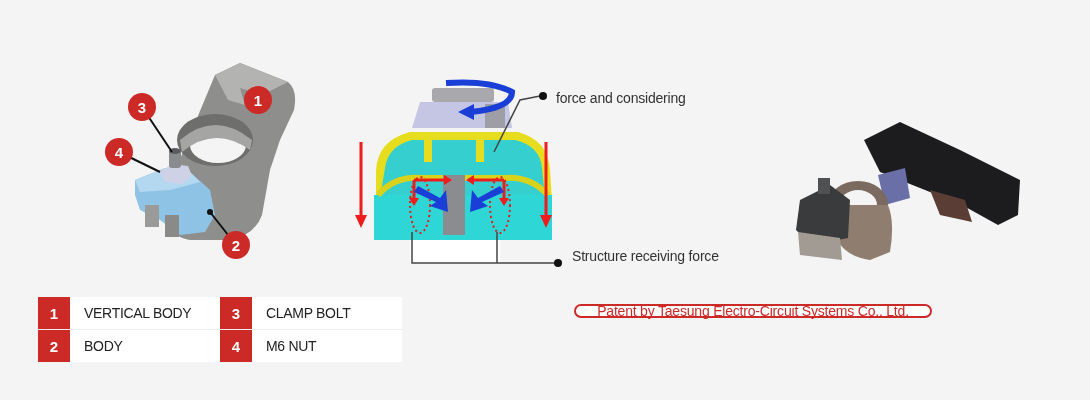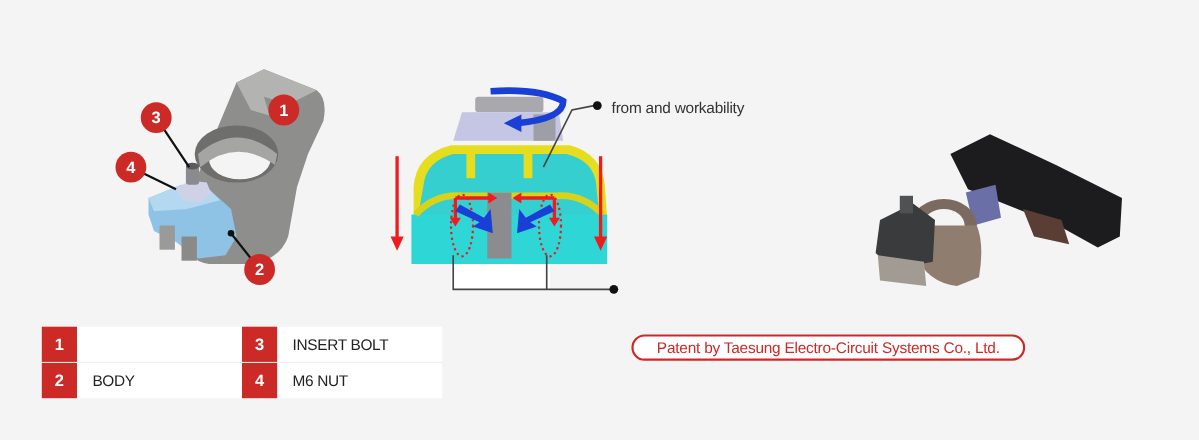--- a/index.html
+++ b/index.html
@@ -13,21 +13,21 @@
   .legend { position:absolute; left:38px; top:297px; width:364px; }
   .legend-row { display:flex; height:32px; border-bottom:1px solid #ececec; }
   .legend-row:last-child { border-bottom:none; }
   .legend-cell { display:flex; width:182px; background:#fff; align-items:center; }
   .legend-num { width:32px; height:32px; background:#cc2a27; color:#fff; font-weight:bold;
     font-size:15px; display:flex; align-items:center; justify-content:center; }
   .legend-label { padding-left:14px; font-size:14px; color:#222; letter-spacing:-0.3px; }
 
   .callout { position:absolute; font-size:14px; line-height:20px; color:#333; letter-spacing:-0.2px; }
 
-  .patent { position:absolute; left:574px; top:304px; width:358px; height:24px; box-sizing:border-box;
+  .patent { position:absolute; left:574px; top:304px; width:358px; height:14px; box-sizing:border-box;
     border:2px solid #cc2a27; border-radius:16px; color:#cc2a27; font-size:14px;
     display:flex; align-items:center; justify-content:center; background:#fff; letter-spacing:-0.2px; }
 </style>
 </head>
 <body>
 
 <svg class="fig" width="1090" height="400">
 
   <g>
     <path d="M215 75 L240 63 L288 82 Q298 90 294 110 L280 140 L270 170 L262 215 Q255 235 230 240 L190 240 Q175 238 170 225 L165 195 Z" fill="#8e8f8d"></path>
@@ -116,33 +116,35 @@
     <polygon points="798,232 840,238 842,260 800,255" fill="#a19b93"></polygon>
   </g>
 </svg>
 
 <div class="abs" style="left:244px;top:86px;width:28px;height:28px;border-radius:50%;background:#cc2a27;color:#fff;font-weight:bold;font-size:15px;display:flex;align-items:center;justify-content:center;">1</div>
 <div class="abs" style="left:222px;top:231px;width:28px;height:28px;border-radius:50%;background:#cc2a27;color:#fff;font-weight:bold;font-size:15px;display:flex;align-items:center;justify-content:center;">2</div>
 <div class="abs" style="left:128px;top:93px;width:28px;height:28px;border-radius:50%;background:#cc2a27;color:#fff;font-weight:bold;font-size:15px;display:flex;align-items:center;justify-content:center;">3</div>
 <div class="abs" style="left:105px;top:138px;width:28px;height:28px;border-radius:50%;background:#cc2a27;color:#fff;font-weight:bold;font-size:15px;display:flex;align-items:center;justify-content:center;">4</div>
 
 <div class="callout" style="left:556px;top:88px;">
-  <div>from and workability</div>
+  <div>force and considering</div>
 </div>
 <div class="callout" style="left:572px;top:246px;">
+  <div>Structure receiving force</div>
 </div>
 
 <div class="legend">
   <div class="legend-row">
     <div class="legend-cell">
       <div class="legend-num">1</div>
+      <div class="legend-label">VERTICAL BODY</div>
     </div>
     <div class="legend-cell">
       <div class="legend-num">3</div>
-      <div class="legend-label">INSERT BOLT</div>
+      <div class="legend-label">CLAMP BOLT</div>
     </div>
   </div>
   <div class="legend-row">
     <div class="legend-cell">
       <div class="legend-num">2</div>
       <div class="legend-label">BODY</div>
     </div>
     <div class="legend-cell">
       <div class="legend-num">4</div>
       <div class="legend-label">M6 NUT</div>

